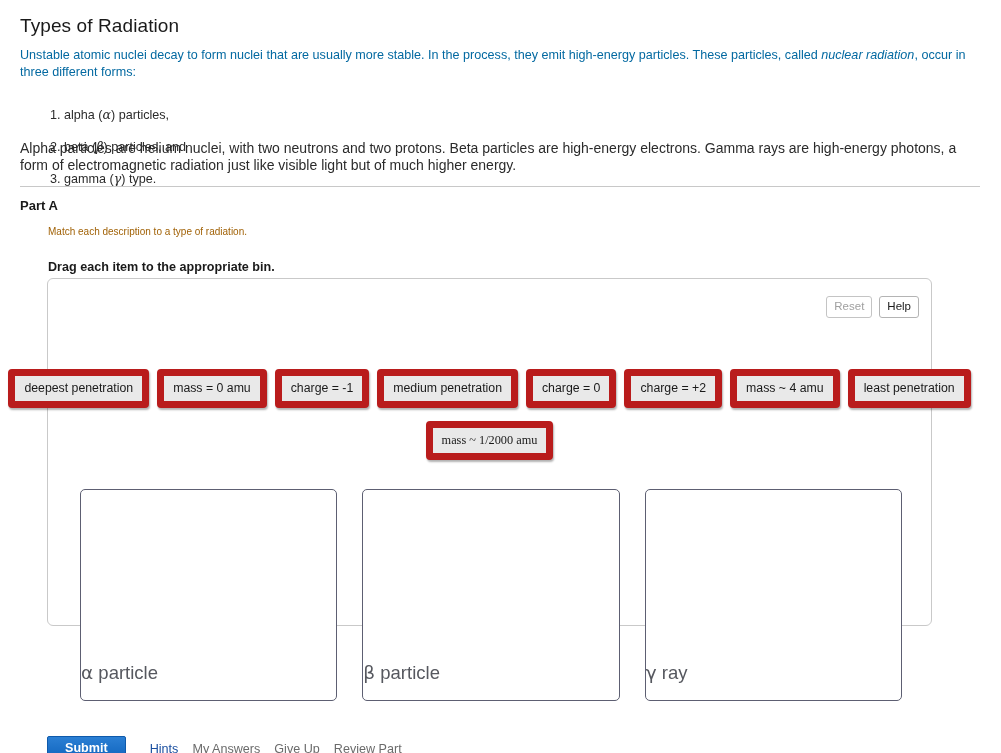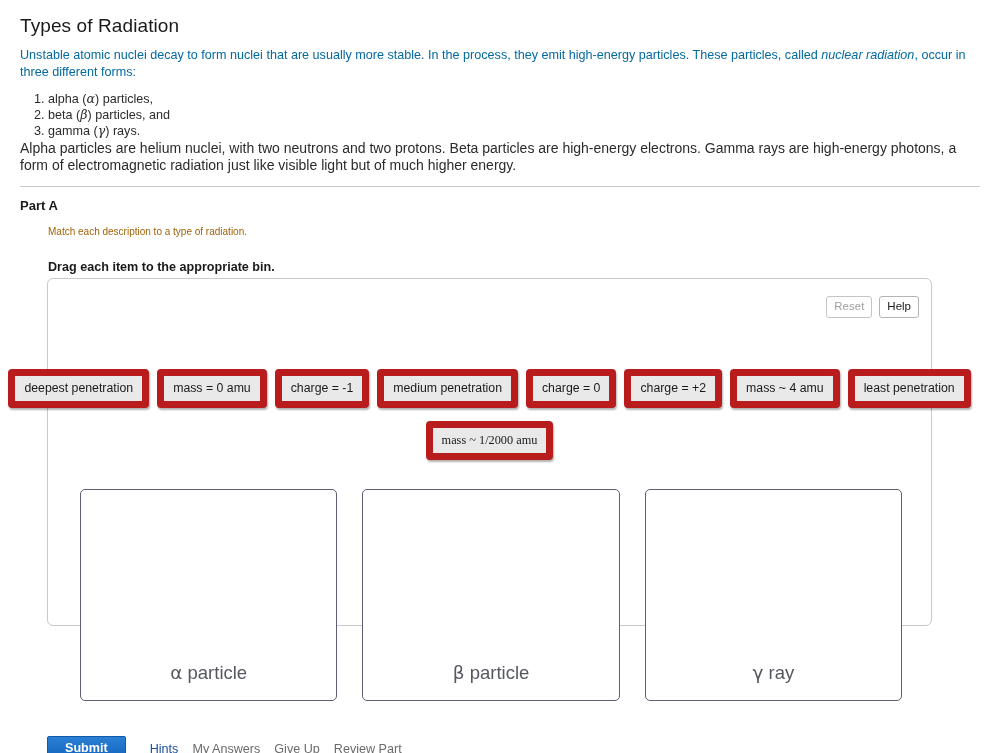--- a/index.html
+++ b/index.html
@@ -44,21 +44,21 @@
     left: 20px;
     top: 91px;
     width: 600px;
     margin: 0;
     padding: 0 0 0 28px;
     font-size: 12.6px;
     line-height: 16px;
     color: #2b2b2b;
     list-style-position: outside;
   }
-  .ol-list li { margin: 0; padding: 0; }
+  .ol-list li { margin: 16px; padding: 0; }
   .gk {
     font-family: "DejaVu Serif", serif;
     font-style: italic;
     font-size: 12.6px;
   }
 
   .intro2 {
     position: absolute;
     left: 20px;
     top: 140px;
@@ -185,21 +185,20 @@
     border-radius: 5px;
     background: #ffffff;
     box-sizing: border-box;
     position: relative;
   }
   .bin-label {
     position: absolute;
     left: 0;
     right: 0;
     bottom: 16px;
-    text-align: center;
     font-size: 18.5px;
     color: #56585f;
     line-height: 22px;
   }
   .bin-label .glyph {
     font-family: "DejaVu Sans", sans-serif;
   }
 
   
   .footer {
@@ -245,21 +244,21 @@
 
 <div class="page-title">Types of Radiation</div>
 
 <div class="intro">
   <span>Unstable atomic nuclei decay to form nuclei that are usually more stable. In the process, they emit high-energy particles. These particles, called </span><em>nuclear radiation</em><span>, occur in three different forms:</span>
 </div>
 
 <ol class="ol-list">
   <li><span>alpha (</span><span class="gk">α</span><span>) particles,</span></li>
   <li><span>beta (</span><span class="gk">β</span><span>) particles, and</span></li>
-  <li><span>gamma (</span><span class="gk">γ</span><span>) rays.</span></li>
+  <li><span>gamma (</span><span class="gk">γ</span><span>) type.</span></li>
 </ol>
 
 <div class="intro2">Alpha particles are helium nuclei, with two neutrons and two protons. Beta particles are high-energy electrons. Gamma rays are high-energy photons, a form of electromagnetic radiation just like visible light but of much higher energy.</div>
 
 <div class="divider"></div>
 
 <div class="part-label">Part A</div>
 <div class="instruction">Match each description to a type of radiation.</div>
 <div class="instruction-bold">Drag each item to the appropriate bin.</div>
 

